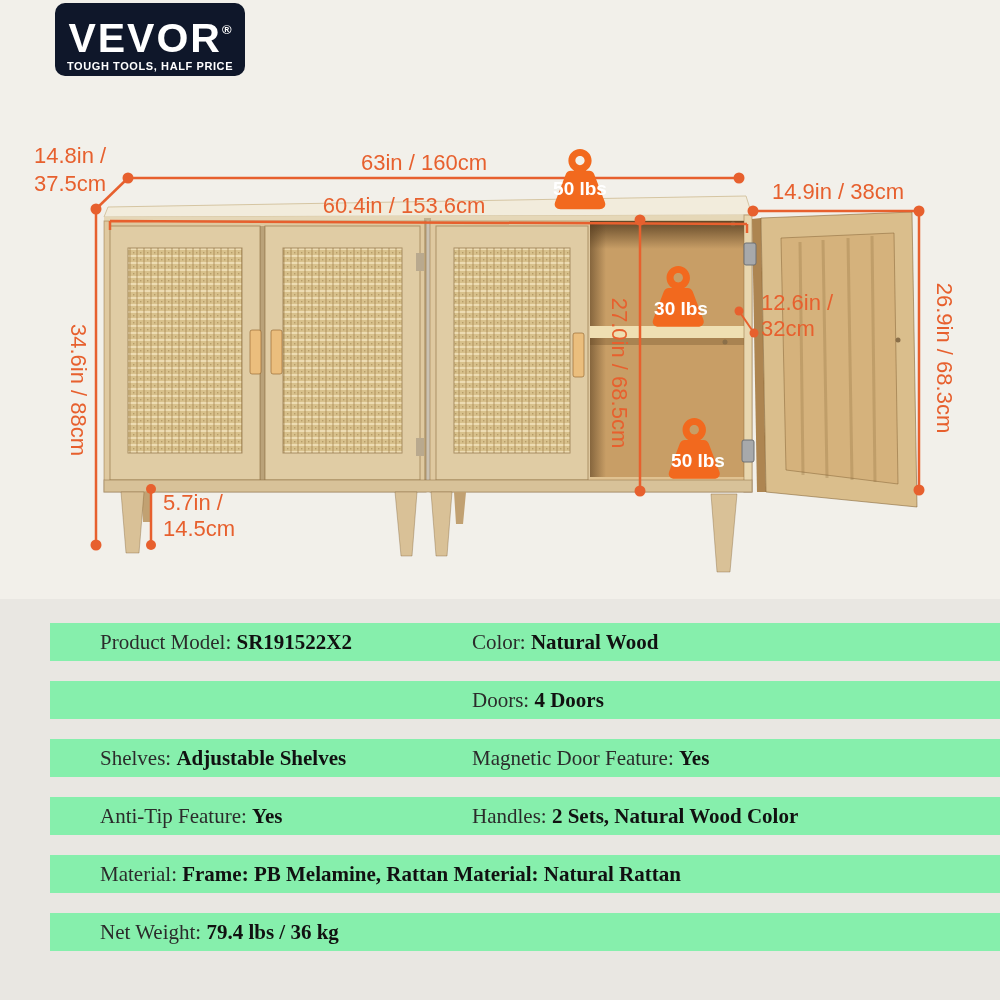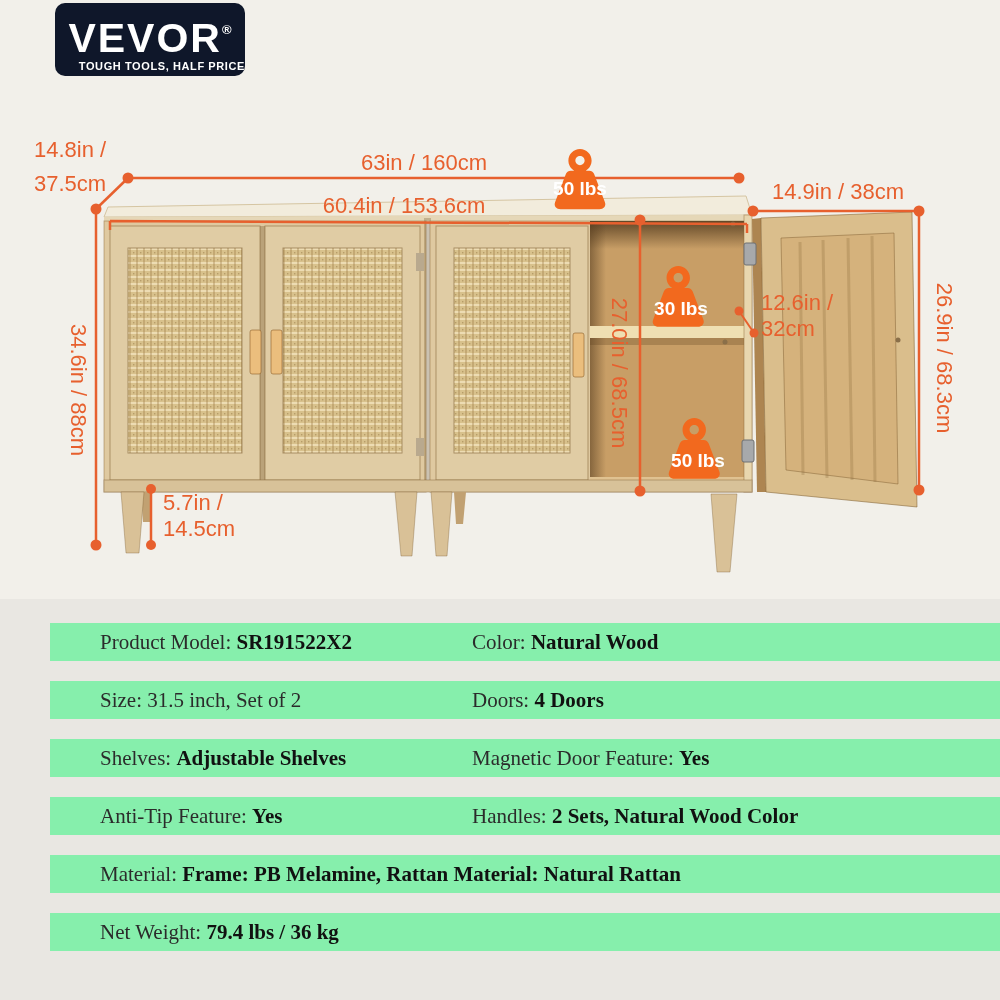--- a/index.html
+++ b/index.html
@@ -4,21 +4,21 @@
 <style>
   html,body{margin:0;padding:0;background:#f2f0ea;}
   #stage{position:relative;width:1000px;height:1000px;overflow:hidden;
          background:#f2f0ea;font-family:"Liberation Sans",sans-serif;}
   .abs{position:absolute;}
   
   #logo{left:55px;top:3px;width:190px;height:73px;background:#0f172a;border-radius:10px;
         color:#fff;text-align:center;}
   #logo .brand{margin-top:6px;font-size:41px;font-weight:800;letter-spacing:2px;line-height:42px;}
   #logo .reg{font-size:13px;vertical-align:18px;font-weight:700;letter-spacing:0;}
-  #logo .tag{font-size:11px;font-weight:700;letter-spacing:.6px;margin-top:1px;text-align:right;}
+  #logo .tag{font-size:11px;font-weight:700;letter-spacing:.6px;margin-top:1px;}
   
   .dim{position:absolute;color:#e7602e;font-size:22px;white-space:nowrap;line-height:26px;}
   .dim.c{transform:translateX(-50%);}
   .dim.rot{transform:translate(-50%,-50%) rotate(90deg);}
   .wlabel{position:absolute;color:#fff;font-size:19px;font-weight:700;white-space:nowrap;
           transform:translate(-50%,-50%);}
   
   #tablebg{left:0;top:599px;width:1000px;height:401px;background:#e9e7e2;}
   .spec-row{position:absolute;left:50px;width:984px;height:38px;background:#86efac;font-family:Liberation Serif, serif;}
   .spec-cell{position:absolute;top:0;height:38px;line-height:38px;font-size:21px;color:#2b2b2b;white-space:nowrap;}
@@ -145,21 +145,21 @@
       <line x1="151" y1="489" x2="151" y2="545"></line>
       <circle cx="151" cy="489" r="5" stroke="none"></circle>
         <circle cx="151" cy="545" r="5" stroke="none"></circle>
     </g>
 
     <use href="#wt" transform="translate(551,149) scale(0.58)" fill="#f2691e"></use>
     <use href="#wt" transform="translate(649,266) scale(0.585)" fill="#f2691e"></use>
     <use href="#wt" transform="translate(665,418) scale(0.585)" fill="#f2691e"></use>
   </svg>
 
-  <div class="dim" style="left:34px;top:137px;">14.8in /</div>
+  <div class="dim" style="left:34px;top:143px;">14.8in /</div>
   <div class="dim" style="left:34px;top:171px;">37.5cm</div>
   <div class="dim c" style="left:424px;top:150px;">63in / 160cm</div>
   <div class="dim c" style="left:404px;top:193px;">60.4in / 153.6cm</div>
   <div class="dim c" style="left:838px;top:179px;">14.9in / 38cm</div>
   <div class="dim rot" style="left:78px;top:390px;">34.6in / 88cm</div>
   <div class="dim rot" style="left:619px;top:373px;">27.0in / 68.5cm</div>
   <div class="dim rot" style="left:944px;top:358px;">26.9in / 68.3cm</div>
   <div class="dim" style="left:761px;top:290px;">12.6in /</div>
   <div class="dim" style="left:761px;top:316px;">32cm</div>
   <div class="dim" style="left:163px;top:490px;">5.7in /</div>
@@ -167,21 +167,20 @@
 
   <div class="wlabel" style="left:580px;top:189px;">50 lbs</div>
   <div class="wlabel" style="left:681px;top:309px;text-align:center;">30 lbs</div>
   <div class="wlabel" style="left:698px;top:461px;">50 lbs</div>
 
   <div class="spec-row" style="top:623px;">
     <div class="spec-cell cell1"><span class="lbl">Product Model: </span><span class="val">SR191522X2</span></div>
     <div class="spec-cell cell2"><span class="lbl">Color: </span><span class="val">Natural Wood</span></div>
   </div>
   <div class="spec-row" style="top:681px;">
-    <div class="spec-cell cell1"><span class="lbl">Size: 31.5 inch, Set of 2</span><span class="val"></span></div>
     <div class="spec-cell cell2"><span class="lbl">Doors: </span><span class="val">4 Doors</span></div>
   </div>
   <div class="spec-row" style="top:739px;">
     <div class="spec-cell cell1"><span class="lbl">Shelves: </span><span class="val">Adjustable Shelves</span></div>
     <div class="spec-cell cell2"><span class="lbl">Magnetic Door Feature: </span><span class="val">Yes</span></div>
   </div>
   <div class="spec-row" style="top:797px;">
     <div class="spec-cell cell1"><span class="lbl">Anti-Tip Feature: </span><span class="val">Yes</span></div>
     <div class="spec-cell cell2"><span class="lbl">Handles: </span><span class="val">2 Sets, Natural Wood Color</span></div>
   </div>

